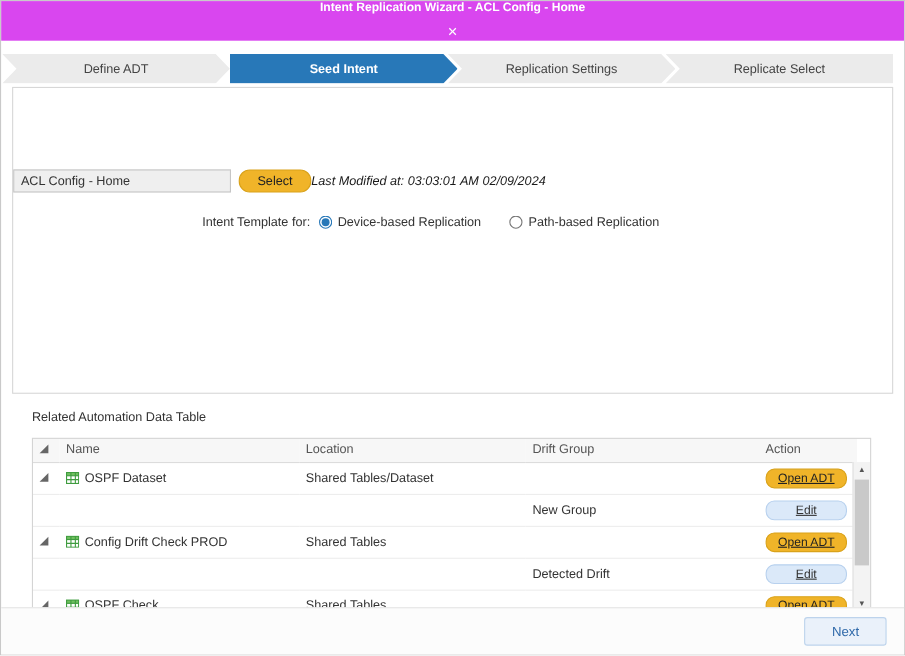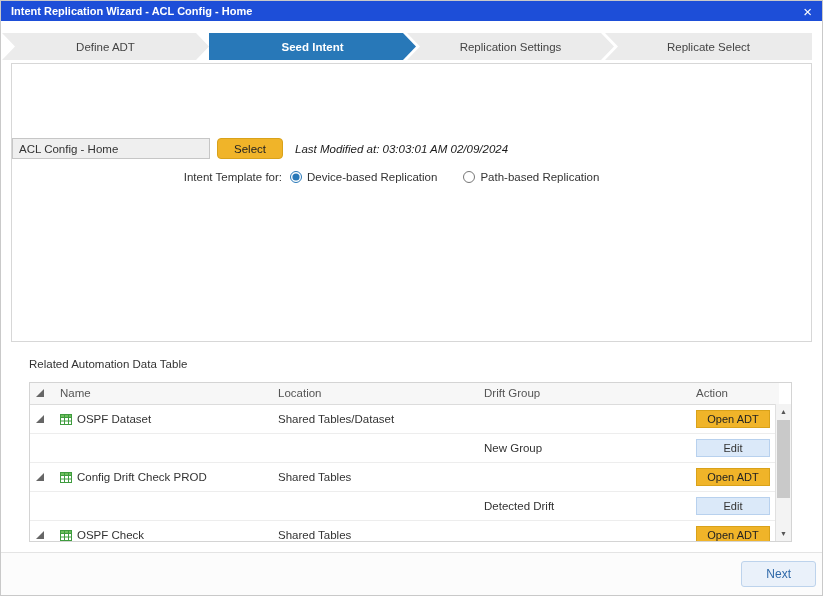--- a/index.html
+++ b/index.html
@@ -12,29 +12,30 @@
   }
   .dialog {
     position: relative;
     width: 823px; height: 596px;
     background: #fff;
     overflow: hidden;
     border: 1px solid #c9c9c9;
   }
   
   .titlebar {
-    height: 20px;
-    background: #1d4ed8;
+    height: 36px;
+    background: #d946ef;
     color: #fff;
     display: flex;
     align-items: center;
     justify-content: space-between;
     padding: 0 10px;
     font-size: 11px;
     font-weight: bold;
+    flex-direction: column;
   }
   .titlebar .close {
     font-weight: normal;
     font-size: 15px;
     cursor: pointer;
     line-height: 1;
   }
   
   .steps {
     display: flex;
@@ -62,43 +63,43 @@
     background: #fff;
   }
   .form-row { display: flex; align-items: center; }
   .form-row > label.fieldlabel {
     width: 270px;
     text-align: right;
     margin-right: 8px;
     color: #333;
   }
   .row-seed { margin-top: 74px; }
-  .row-template { margin-top: 12px; }
+  .row-template { margin-top: 21px; }
   .seed-input {
     width: 198px; height: 21px;
     background: #efefef;
     border: 1px solid #c6c6c6;
     padding: 0 6px;
     font-family: "Liberation Sans", sans-serif;
     font-size: 11.5px;
     color: #333;
   }
   .btn-select {
     margin-left: 7px;
     width: 66px; height: 21px;
     background: #f0b429;
     border: 1px solid #d9a21a;
-    border-radius: 4px;
+    border-radius: 10px;
     font-family: "Liberation Sans", sans-serif;
     font-size: 11.5px;
     color: #222;
     cursor: pointer;
   }
   .last-modified {
-    margin-left: 12px;
+    margin-left: 0;
     font-style: italic;
     color: #1a1a1a;
   }
   label.radio {
     display: inline-flex;
     align-items: center;
     margin-right: 26px;
     cursor: pointer;
   }
   label.radio input { accent-color: #2878b8; margin-right: 5px; width: 12px; height: 12px; }
@@ -143,24 +144,25 @@
   .expander {
     display: inline-block;
     width: 0; height: 0;
     border-left: 8px solid transparent;
     border-bottom: 8px solid #666;
     cursor: pointer;
   }
   td.c-name svg { vertical-align: -2px; margin-right: 5px; }
   .btn-openadt, .btn-edit {
     width: 74px; height: 18px;
-    border-radius: 0;
+    border-radius: 8px;
     font-family: "Liberation Sans", sans-serif;
     font-size: 11px;
     cursor: pointer;
+    text-decoration: underline;
   }
   .btn-openadt { background: #f0b429; border: 1px solid #d9a21a; color: #222; }
   .btn-edit    { background: #dbe9f9; border: 1px solid #b8d1ee; color: #333; }
   
   .vscroll {
     position: absolute;
     top: 21px; right: 0; bottom: 0;
     width: 16px;
     background: #f3f3f3;
     border-left: 1px solid #e0e0e0;
@@ -185,21 +187,21 @@
   
   .footer {
     position: absolute;
     left: 0; right: 0; bottom: 0;
     height: 43px;
     border-top: 1px solid #e4e4e4;
     background: #fcfcfc;
     display: flex;
     align-items: center;
     justify-content: flex-end;
-    padding-right: 6px;
+    padding-right: 16px;
   }
   .btn-next {
     background: #eaf1fa;
     border: 1px solid #bdd3ec;
     border-radius: 3px;
     color: #2f69a9;
     font-family: "Liberation Sans", sans-serif;
     font-size: 12px;
     padding: 5px 24px;
     cursor: pointer;

